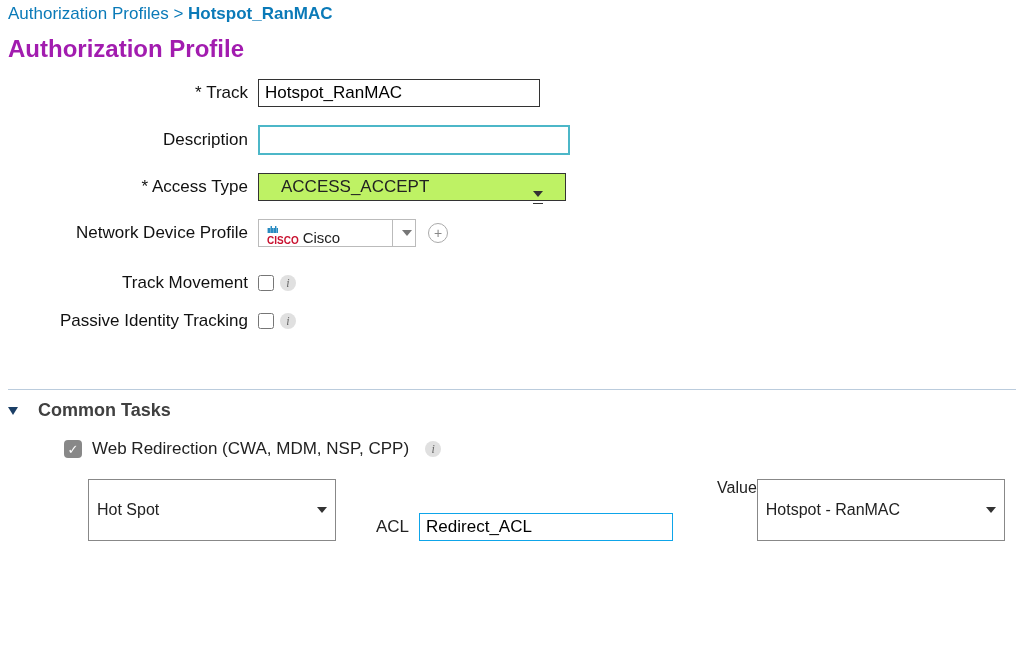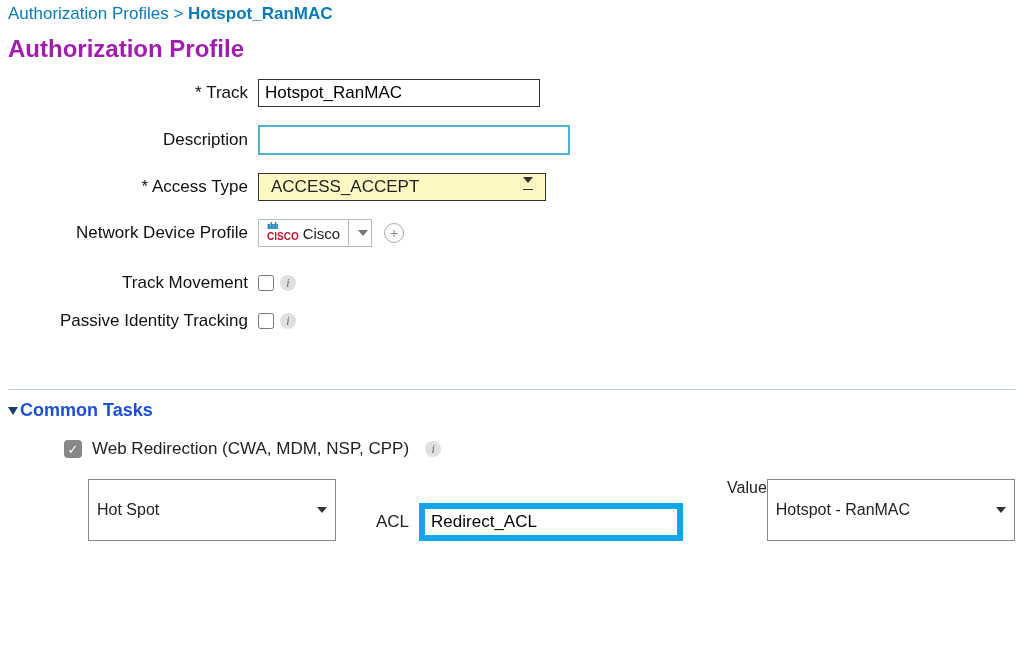--- a/index.html
+++ b/index.html
@@ -60,25 +60,25 @@
     border: 2px solid #4CB7C8;
     width: 296px;
     height: 22px;
     resize: none;
     font-size: 17px;
     padding: 2px 6px;
   }
   .select-box {
     border: 1px solid #333;
     display: flex;
-    align-items: flex-start;
+    align-items: flex-end;
     justify-content: space-between;
-    padding: 3px 12px;
-    font-size: 17px;
-    background: #fef9c3;
+    padding: 3px 22px;
+    font-size: 17px;
+    background: #bef264;
   }
   .select-accesstype { width: 262px; height:20px; }
   .caret {
     display:inline-block;
     width:0;height:0;
     border-left:5px solid transparent;
     border-right:5px solid transparent;
     border-top:6px solid #333;
     margin-left:6px;
   }
@@ -95,22 +95,23 @@
     position:absolute;
     left:-5px;
     top:6px;
     width:10px;
     height:1px;
     background:#333;
   }
   .ndp-box {
     border:1px solid #bbb;
     display:flex;
-    align-items:center;
+    align-items:flex-end;
     height:26px;
+    gap:44px;
   }
   .ndp-main{
     display:flex;
     align-items:center;
     padding:0 8px;
     gap:4px;
   }
   .cisco-logo{
     font-size:10px;
     color:#c8102e;
@@ -171,22 +172,22 @@
   }
   .spacer { height:40px; }
   hr.sep{
     border:none;
     border-top:1px solid #bcd;
     margin:0 0 10px 0;
   }
   .section-head{
     display:flex;
     align-items:center;
-    gap:2px;
-    color:#1d4ed8;
+    gap:20px;
+    color:#404040;
     font-weight:bold;
     font-size:18px;
     margin-bottom:18px;
     cursor:pointer;
   }
   .section-head .tri{
     display:inline-block;
     width:0;height:0;
     border-left:5px solid transparent;
     border-right:5px solid transparent;
@@ -226,21 +227,21 @@
     background:#fff;
     height:20px;
   }
   .dd-hotspot{width:230px;}
   .dd-value{width:230px;}
   .acl-label{
     font-size:17px;
     margin-right:10px;
   }
   .tf-acl{
-    border:6px solid #0ea5e9;
+    border:1px solid #0ea5e9;
     padding:3px 6px;
     font-size:17px;
     height:20px;
     width:240px;
   }
   .value-block{
     display:flex;
     flex-direction:row;
   }
   .value-label{

